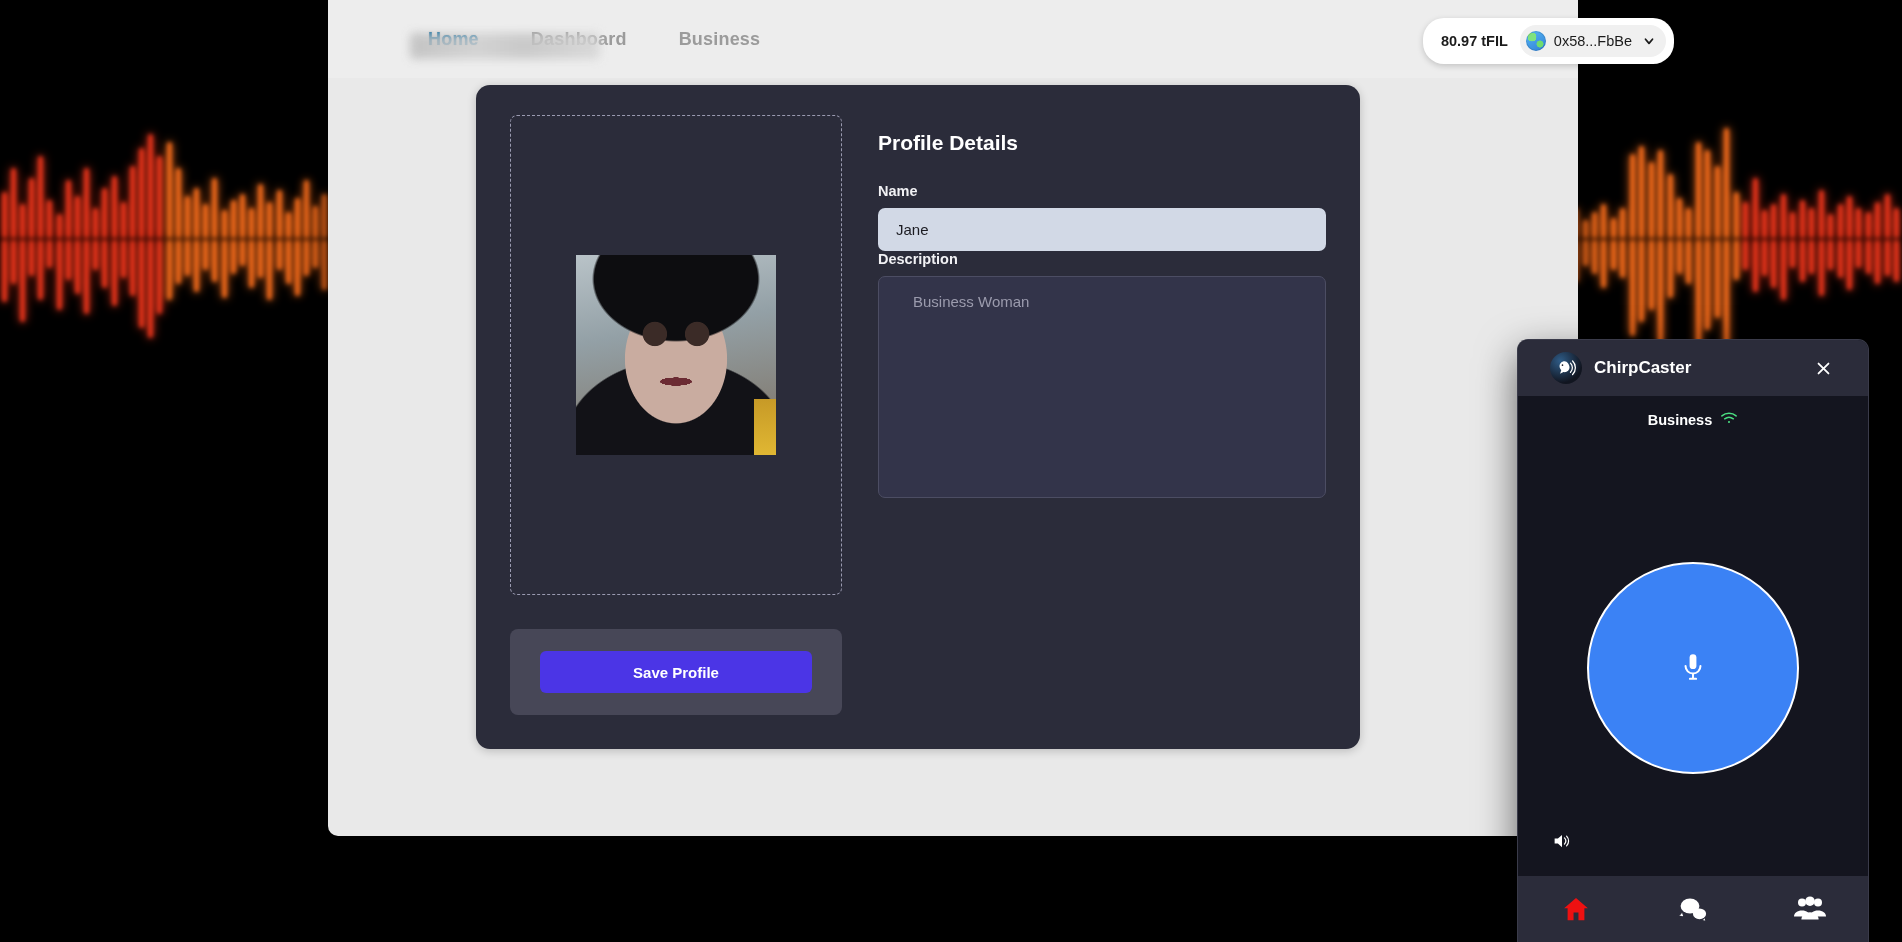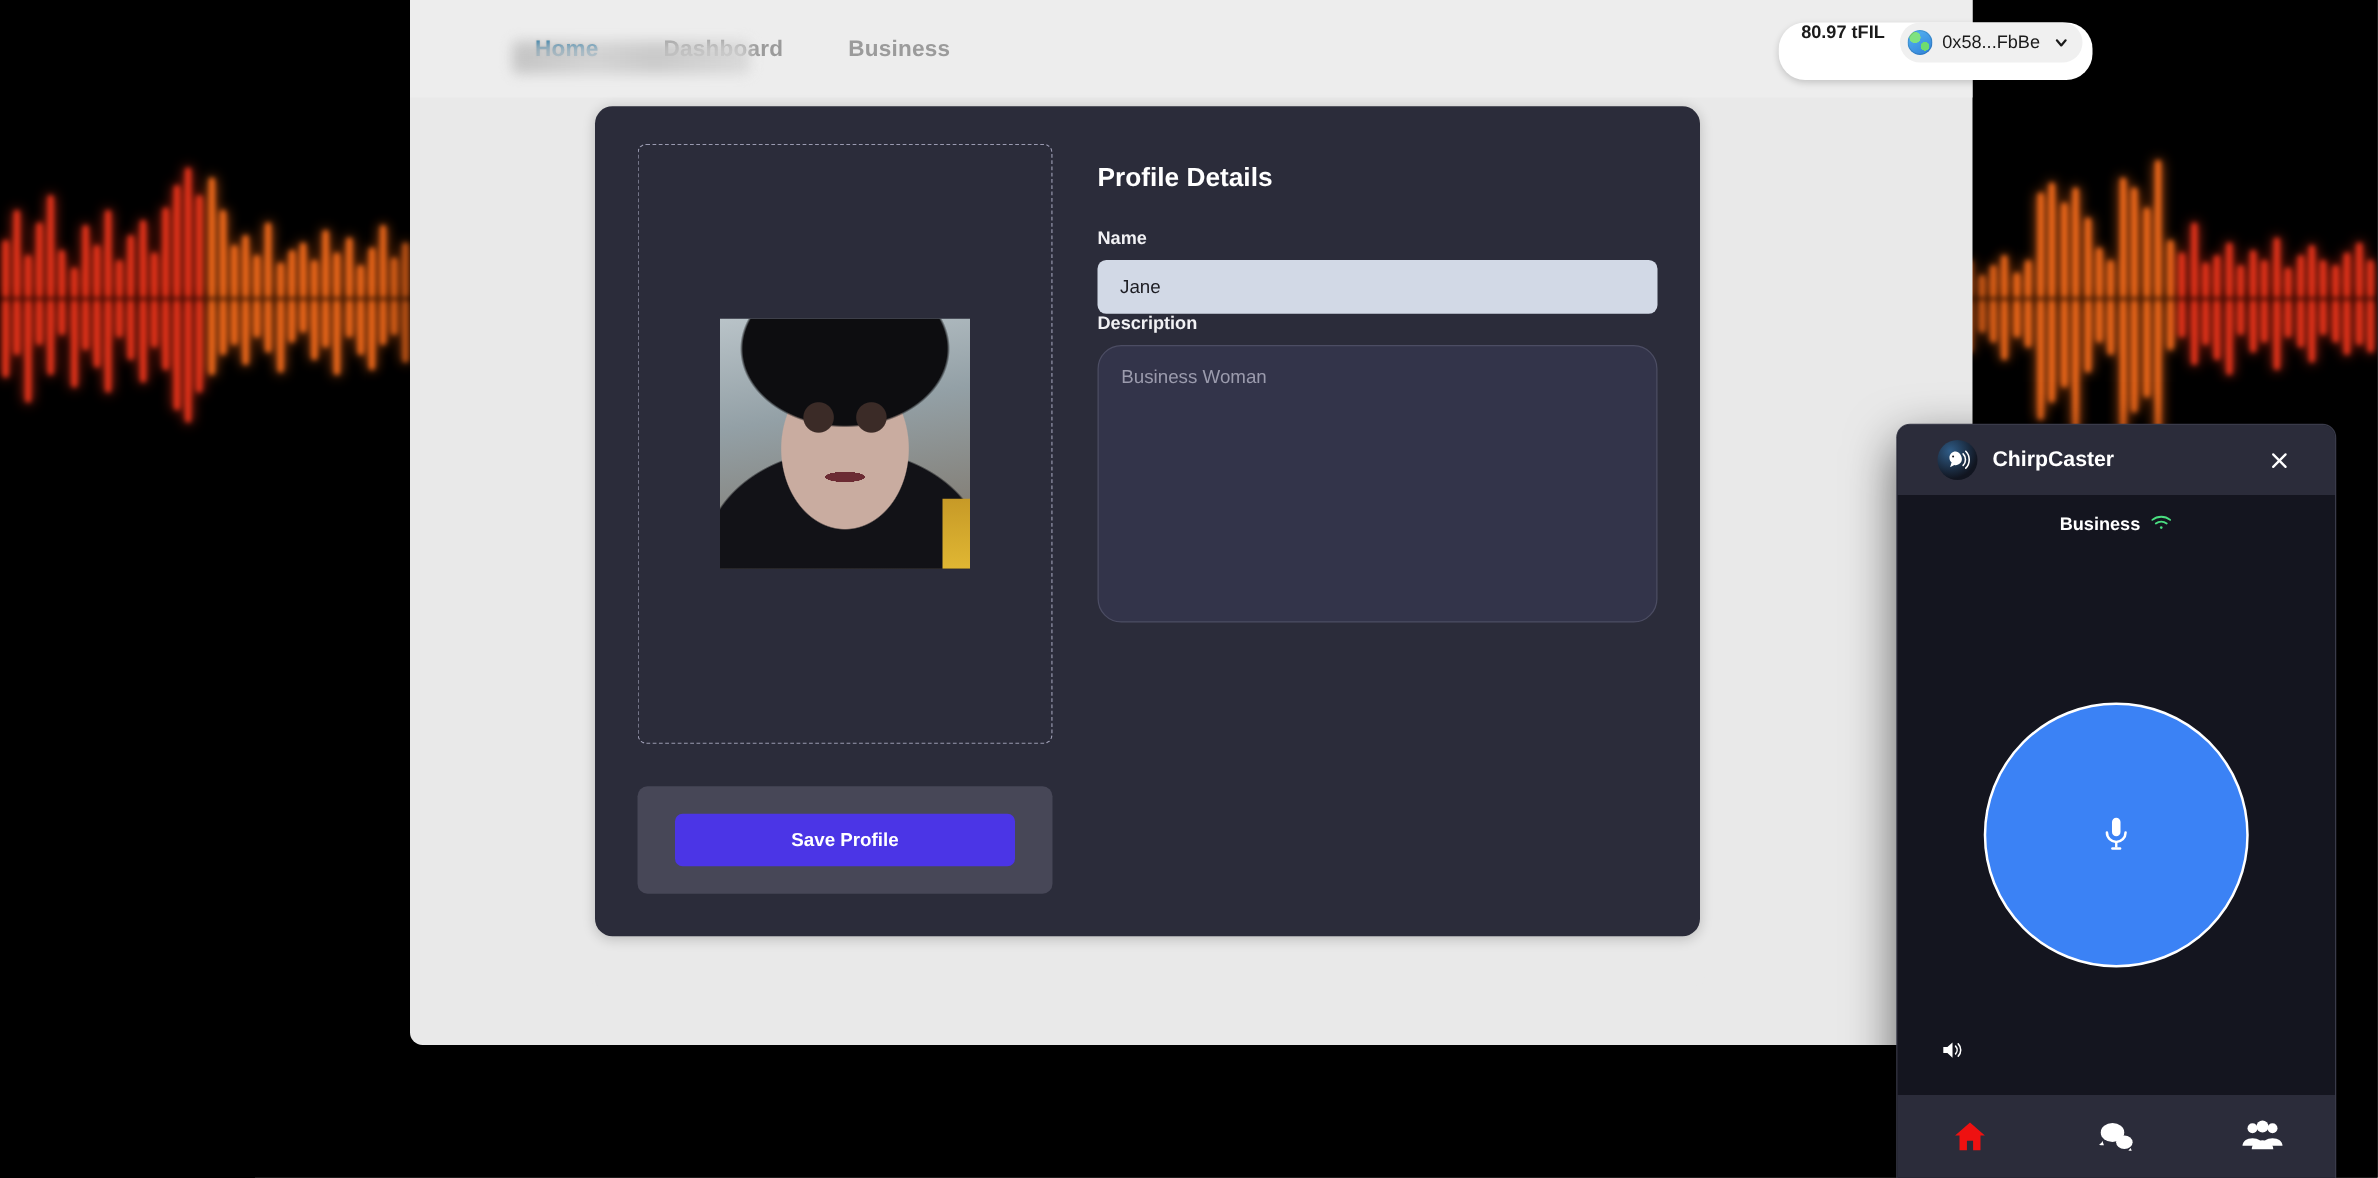--- a/index.html
+++ b/index.html
@@ -67,21 +67,21 @@
     opacity: .85;
   }
 
   
   #wallet-pill {
     position: absolute;
     right: 228px; top: 18px;
     height: 46px;
     background: #ffffff;
     border-radius: 21px;
-    display: flex; align-items: flex-start;
+    display: flex; align-items: center;
     padding: 0 8px 0 18px;
     box-shadow: 0 2px 6px rgba(0,0,0,.18);
     cursor: pointer;
     z-index: 6;
   }
   #wallet-balance {
     font-size: 14.5px; font-weight: 700; color: #1b1b1b;
     margin-right: 12px; white-space: nowrap;
   }
   #wallet-account {
@@ -190,22 +190,22 @@
     padding: 0 18px;
     font-family: "Liberation Sans", sans-serif;
     font-size: 15px; color: #1c1c22;
     outline: none;
   }
   .field-block { }
   #description-input {
     width: 100%; height: 222px;
     background: #33344a;
     border: 1px solid #4c4d63;
-    border-radius: 19px;
-    padding: 16px 18px;
+    border-radius: 7px;
+    padding: 16px 34px;
     font-family: "Liberation Sans", sans-serif;
     font-size: 15px; color: #f97316;
     resize: none; outline: none;
   }
   #description-input::placeholder { color: #9b9bad; }
 
   
   #chirpcaster-widget {
     position: absolute;
     right: 34px; top: 340px;

